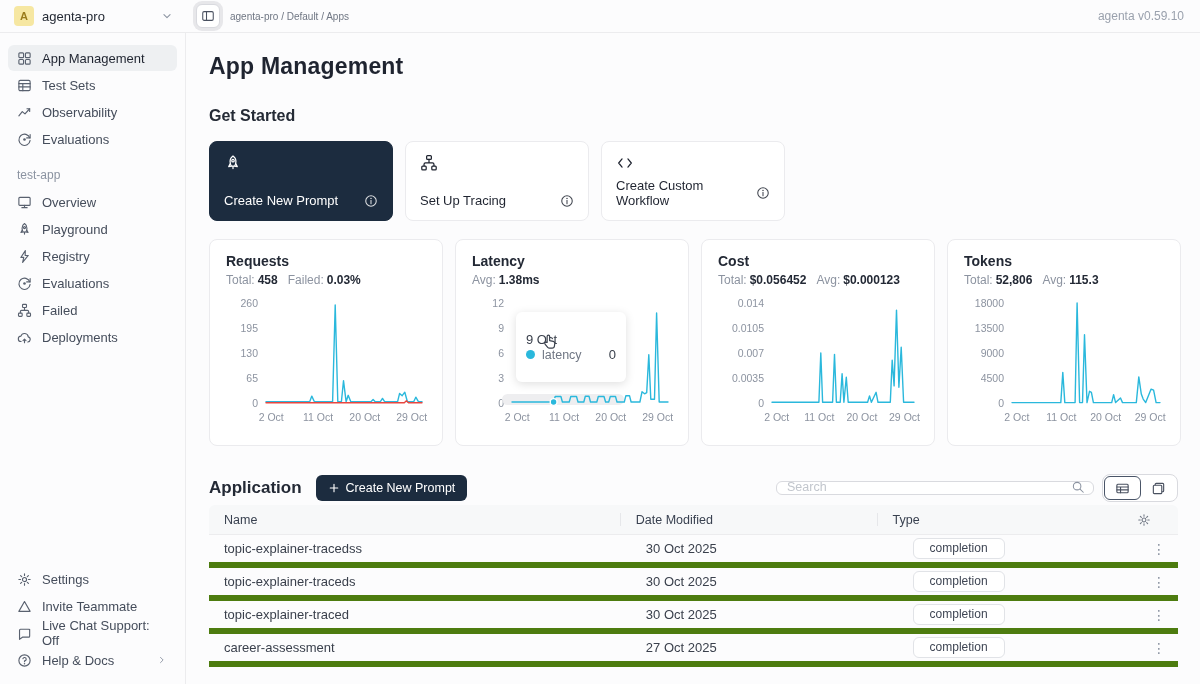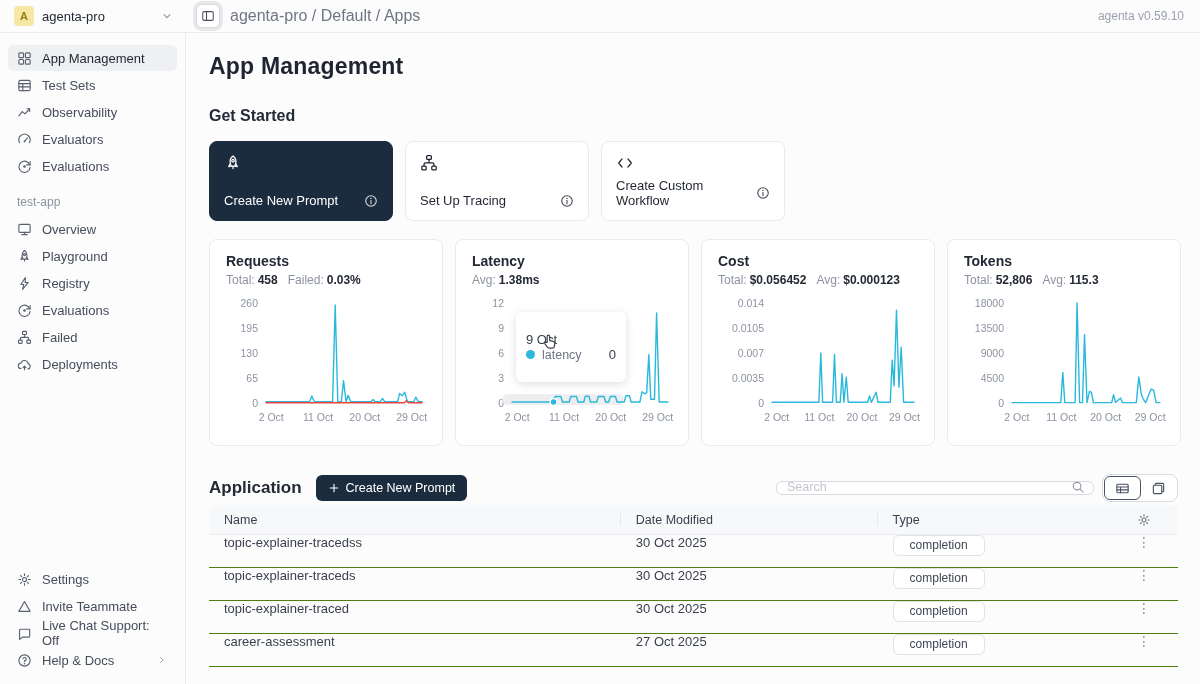--- a/index.html
+++ b/index.html
@@ -8,21 +8,21 @@
 
   svg.ic { display:block; }
 
   
   .topbar { position:absolute; top:0; left:0; right:0; height:33px; border-bottom:1px solid #ececee; display:flex; align-items:center; background:#fcfcfd; z-index:5; }
   .org-switcher { width:186px; height:100%; display:flex; align-items:center; gap:8px; padding:0 12px 0 14px; cursor:pointer; }
   .org-avatar { width:20px; height:20px; border-radius:4px; background:#f6e7a2; color:#9a7b1c; font-size:11px; font-weight:700; display:flex; align-items:center; justify-content:center; }
   .org-name { font-size:13px; font-weight:500; color:#242a35; }
   .org-switcher .chev { margin-left:auto; color:#8b93a1; }
   .panel-btn { margin-left:10px; width:24px; height:24px; border-radius:6px; background:#fff; border:1px solid #d9dadf; box-shadow:0 0 0 3px #e7e7ea; display:flex; align-items:center; justify-content:center; color:#4a5160; cursor:pointer; }
-  .breadcrumb { margin-left:10px; font-size:16px; color:#6f7683; }
+  .breadcrumb { margin-left:10px; font-size:10px; color:#6f7683; }
   .version { margin-left:auto; padding-right:16px; font-size:12px; color:#9aa1ad; }
 
   
   .sidebar { position:absolute; top:33px; left:0; bottom:0; width:186px; border-right:1px solid #ececee; background:#fcfcfd; padding:12px 8px 10px; display:flex; flex-direction:column; }
   .side-item { height:26px; display:flex; align-items:center; gap:10px; padding:0 9px; border-radius:6px; font-size:13px; color:#454d5b; cursor:pointer; margin-bottom:1px; }
   .side-item .lic { color:#59616f; flex:none; }
   .side-item.active { background:#eef0f2; color:#1f2430; font-weight:500; }
   .side-section { font-size:12px; color:#8b93a1; margin:15px 0 7px 9px; }
   .side-bottom { margin-top:auto; }
   .side-item .chev-r { margin-left:auto; color:#8b93a1; }
@@ -65,21 +65,21 @@
   .search-box input { border:none; outline:none; flex:1; font-size:12.5px; font-family:inherit; color:#3a404c; background:transparent; }
   .search-box input::placeholder { color:#c2c6cd; }
   .search-box .sic { color:#8b93a1; }
   .view-toggle { margin-left:8px; width:76px; height:28px; border:1px solid #d9dadf; border-radius:8px; background:#fff; display:flex; padding:1px; }
   .vt-seg { flex:1; display:flex; align-items:center; justify-content:center; color:#4a5160; border-radius:6px; cursor:pointer; }
   .vt-seg.sel { border:1.5px solid #4a5568; }
 
   
   .apps-table { margin-top:3px; }
   .t-head { display:flex; align-items:center; height:30px; background:#f7f8f9; border-radius:6px 6px 0 0; border-bottom:1px solid #ececee; font-size:12.5px; font-weight:500; color:#394150; }
-  .t-row { display:flex; align-items:flex-start; height:33px; border-bottom:1px solid #4d7c0f; font-size:13px; color:#3a404c; cursor:pointer; }
+  .t-row { display:flex; align-items:center; height:33px; border-bottom:6px solid #4d7c0f; font-size:13px; color:#3a404c; cursor:pointer;gap:10px; }
   .c-name { width:42.5%; padding-left:15px; }
   .c-date { width:26.5%; padding-left:15px; }
   .c-type { width:24%; padding-left:15px; }
   .c-act  { flex:1; display:flex; justify-content:center; }
   .t-head .c-name, .t-head .c-date, .t-head .c-type { position:relative; height:100%; display:flex; align-items:center; }
   .t-head .c-name::after, .t-head .c-date::after { content:""; position:absolute; right:0; top:8px; bottom:8px; width:1px; background:#e6e7ea; }
   .badge { display:inline-block; border:1px solid #e1e3e7; border-radius:6px; padding:2px 16px 3px; font-size:12px; color:#3f4654; background:#fff; }
   .dots { color:#8b93a1; font-size:14px; letter-spacing:0; line-height:1; cursor:pointer; }
   .gear-h { color:#6f7683; cursor:pointer; display:flex; }
 </style>
@@ -128,30 +128,20 @@
       <span>Test Sets</span>
     </div>
     <div class="side-item">
       <span class="lic">
         <svg class="ic" width="15" height="15" viewBox="0 0 16 16" fill="none" stroke="currentColor" stroke-width="1.2" stroke-linecap="round" stroke-linejoin="round">
           <path d="M2 11.5 5.6 7l2.9 2.5L13.5 4"></path>
           <path d="M10.6 4h2.9v2.9"></path>
         </svg>
       </span>
       <span>Observability</span>
-    </div>
-    <div class="side-item">
-      <span class="lic">
-        <svg class="ic" width="15" height="15" viewBox="0 0 16 16" fill="none" stroke="currentColor" stroke-width="1.2" stroke-linecap="round" stroke-linejoin="round">
-          <path d="M2.9 11.5a6 6 0 1 1 10.2 0"></path>
-          <path d="M8.4 9.4 11.2 6.2"></path>
-          <circle cx="8" cy="10" r="1" fill="currentColor" stroke="none"></circle>
-        </svg>
-      </span>
-      <span>Evaluators</span>
     </div>
     <div class="side-item">
       <span class="lic">
         <svg class="ic" width="15" height="15" viewBox="0 0 16 16" fill="none" stroke="currentColor" stroke-width="1.2" stroke-linecap="round" stroke-linejoin="round">
           <path d="M13.7 6.3A6 6 0 1 0 14 9"></path>
           <path d="M14 2.6v3.7h-3.7"></path>
           <circle cx="8" cy="8" r="1.4" fill="currentColor" stroke="none"></circle>
         </svg>
       </span>
       <span>Evaluations</span>

